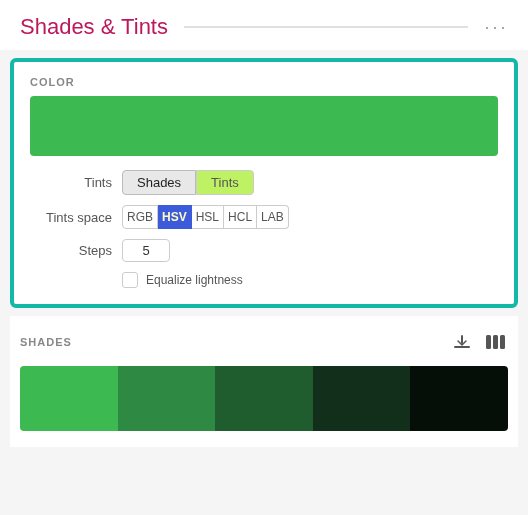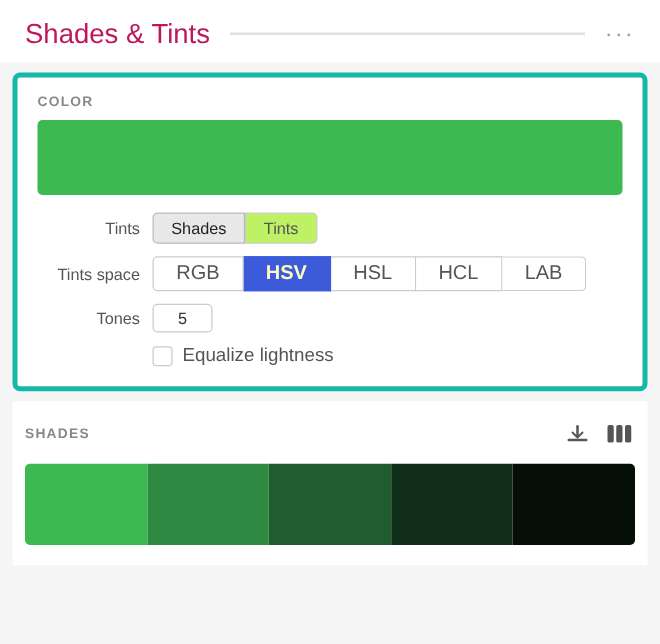--- a/index.html
+++ b/index.html
@@ -111,22 +111,22 @@
       color: #222;
       border-color: #bbb;
     }
 
     .colorspace-buttons {
       display: flex;
       gap: 0;
     }
 
     .cs-btn {
-      font-size: 16px;
-      padding: 4px 18px;
+      font-size: 12px;
+      padding: 4px 4px;
       border: 1px solid #ccc;
       background: #fff;
       cursor: pointer;
       color: #555;
       outline: none;
     }
 
     .cs-btn:first-child {
       border-radius: 4px 0 0 4px;
     }
@@ -167,21 +167,21 @@
       width: 16px;
       height: 16px;
       border: 1.5px solid #ccc;
       border-radius: 3px;
       background: #fff;
       margin-right: 8px;
       cursor: pointer;
     }
 
     .equalize-label {
-      font-size: 15px;
+      font-size: 12px;
       color: #555;
     }
 
     .shades-section {
       background: #fff;
       padding: 14px 10px 16px 10px;
       margin: 0 10px;
     }
 
     .shades-header {
@@ -255,21 +255,21 @@
       <div class="colorspace-buttons" id="cs-buttons">
           <button class="cs-btn">RGB</button>
           <button class="cs-btn active">HSV</button>
           <button class="cs-btn">HSL</button>
           <button class="cs-btn">HCL</button>
           <button class="cs-btn">LAB</button>
         </div>
     </div>
 
     <div class="options-row">
-      <span class="options-row-label">Tones</span>
+      <span class="options-row-label">Steps</span>
       <input class="steps-input" type="text" id="steps-input" value="5" style="">
     </div>
 
     <div class="equalize-row">
       <div class="equalize-checkbox"></div>
       <span class="equalize-label">Equalize lightness</span>
     </div>
   </div>
 </div>
 

